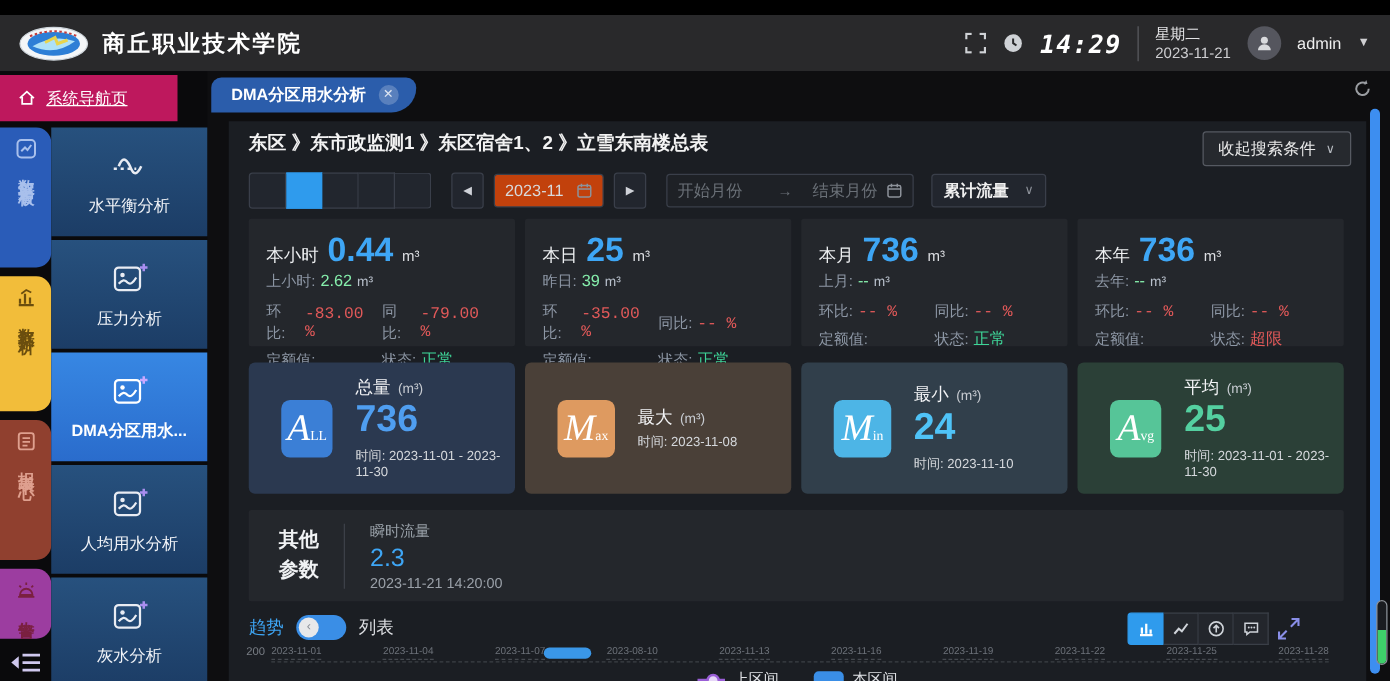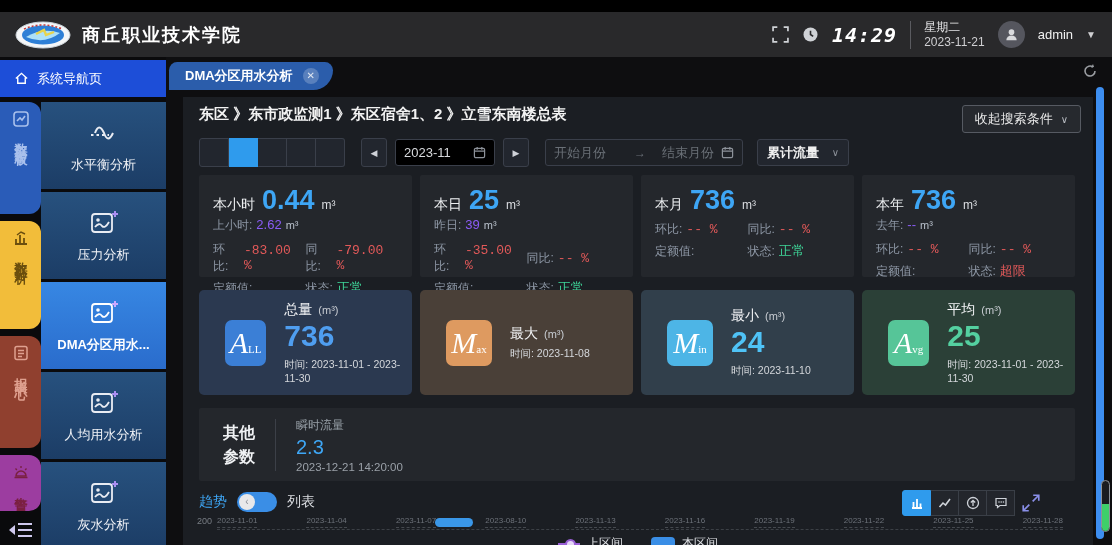--- a/index.html
+++ b/index.html
@@ -13,21 +13,21 @@
   .hicon{width:17px;height:17px;color:#cfd2d6;}
   .htime{font-family:"DejaVu Sans Mono",monospace;font-size:20px;font-weight:bold;color:#fff;font-style:italic;letter-spacing:1px;}
   .hdiv{width:1px;height:28px;background:#5a5b60;}
   .hdate{font-size:12px;line-height:1.25;color:#e4e4e6;}
   .hdate .d2{color:#cfcfd2;}
   .avatar{width:27px;height:27px;border-radius:50%;background:#55565e;display:flex;align-items:center;justify-content:center;}
   .uname{font-size:13px;color:#f0f0f0;}
   .caret{font-size:10px;color:#cfcfd2;}
   
   .side{position:absolute;left:0;top:45px;width:166px;height:500px;background:#0a0a0c;}
-  .navhome{position:absolute;left:0;top:3px;width:166px;height:37px;background:#1d4ed8;display:flex;align-items:center;gap:8px;padding-left:14px;box-sizing:border-box;font-size:13px;color:#fff;cursor:pointer;}
+  .navhome{position:absolute;left:0;top:3px;width:142px;height:37px;background:#be185d;display:flex;align-items:center;gap:8px;padding-left:14px;box-sizing:border-box;font-size:13px;color:#fff;cursor:pointer;text-decoration:underline;}
   .rail{position:absolute;left:0;top:45px;width:41px;}
   .rtab{width:41px;border-radius:0 12px 12px 0;display:flex;flex-direction:column;align-items:center;padding:8px 0;box-sizing:border-box;margin-bottom:7px;cursor:pointer;overflow:hidden;}
   .rtab .vtxt{writing-mode:vertical-lr;font-size:13px;font-weight:bold;letter-spacing:3px;margin-top:5px;}
   .rt-board{background:#2a5cb8;color:#a9c0ec;height:112px;}
   .rt-analysis{background:#f2bd3a;color:#6b4e0e;height:108px;}
   .rt-report{background:#90402f;color:#dfa08f;height:112px;}
   .rt-alarm{background:#9c3da0;color:#7a2040;height:56px;margin-bottom:0;}
   .collapse-btn{position:absolute;left:8px;top:463px;width:26px;height:20px;color:#cfc8ee;cursor:pointer;}
   .menu{position:absolute;left:41px;top:45px;width:125px;}
   .mitem{height:87px;margin-bottom:3px;background:linear-gradient(180deg,#27517e,#1c3d66);display:flex;flex-direction:column;align-items:center;justify-content:center;gap:8px;cursor:pointer;}
@@ -48,36 +48,36 @@
   .search-btn{margin-left:auto;height:26px;padding:0 12px;background:#26292e;border:1px solid #565a62;border-radius:3px;font-size:13px;color:#e8e8e8;display:flex;align-items:center;gap:8px;cursor:pointer;}
   .search-btn .sc{font-size:10px;color:#b8bcc2;}
   
   .filters{position:absolute;left:16px;top:42px;height:27px;display:flex;align-items:center;}
   .pgroup{display:flex;}
   .pbtn{height:27px;padding:0 14px;background:#22262e;border:1px solid #3a3f4a;border-left-width:0;font-size:13px;font-weight:bold;color:#e6e8ec;display:flex;align-items:center;cursor:pointer;}
   .pbtn:first-child{border-left-width:1px;border-radius:3px 0 0 3px;}
   .pbtn:last-child{border-radius:0 3px 3px 0;}
   .pbtn.active{background:#2f9bed;border-color:#2f9bed;color:#fff;}
   .sqbtn{width:24px;height:27px;background:#22262e;border:1px solid #3a3f4a;border-radius:3px;color:#cfd2d8;font-size:9px;display:flex;align-items:center;justify-content:center;cursor:pointer;}
-  .dinput{width:100px;height:27px;background:#000000;border:1px solid #3a3f4a;border-radius:3px;display:flex;align-items:center;padding:0 8px;box-sizing:border-box;font-size:13px;color:#d8dadd;gap:6px;cursor:text;}
+  .dinput{width:88px;height:27px;background:#c2410c;border:1px solid #3a3f4a;border-radius:3px;display:flex;align-items:center;padding:0 8px;box-sizing:border-box;font-size:13px;color:#d8dadd;gap:6px;cursor:text;}
   .dinput .cal{margin-left:auto;color:#8d929a;width:13px;height:13px;}
   .rinput{width:198px;height:27px;background:#1e2126;border:1px solid #3a3f4a;border-radius:3px;display:flex;align-items:center;padding:0 8px;box-sizing:border-box;font-size:13px;color:#6a7077;gap:6px;cursor:text;}
   .rinput .arr{color:#6a7077;font-size:12px;}
   .sel{width:92px;height:27px;background:#22262e;border:1px solid #3a3f4a;border-radius:3px;display:flex;align-items:center;padding:0 9px;box-sizing:border-box;font-size:13px;font-weight:bold;color:#f0f0f0;cursor:pointer;}
   .sel .sc{margin-left:auto;font-size:10px;color:#8d929a;font-weight:normal;}
   .gap8{width:8px;}.gap14{width:14px;}.gap16{width:16px;}
   
   .cards1{position:absolute;left:16px;top:78px;display:flex;gap:8px;}
   .scard{width:213px;height:102px;background:#24272c;border-radius:2px;padding:12px 14px;box-sizing:border-box;}
   .l1{display:flex;align-items:baseline;}
   .l1 .cl{font-size:14px;color:#eef0f2;}
   .l1 .cv{font-size:27px;font-weight:bold;color:#3ea6f5;margin:0 7px;line-height:1;}
   .l1 .cu{font-size:12px;color:#dcdee2;}
   .l2{margin-top:3px;font-size:12px;color:#8d97a5;}
-  .l2 .pv{color:#8b5cf6;font-size:13px;margin:0 4px;}
+  .l2 .pv{color:#86efac;font-size:13px;margin:0 4px;}
   .l2 .pu{color:#b9c1cc;font-size:11px;}
   .l34{display:flex;margin-top:7px;font-size:12px;color:#8d97a5;}
   .l34 .col{width:50%;display:flex;gap:4px;align-items:center;}
   .neg{color:#e25959;font-size:13px;font-family:Liberation Mono, monospace;}
   .ok{color:#3ed598;font-size:13px;}
   .over{color:#e25959;font-size:13px;}
   
   .cards2{position:absolute;left:16px;top:193px;display:flex;gap:8px;}
   .sum{width:213px;height:105px;border-radius:5px;display:flex;align-items:center;padding-left:26px;box-sizing:border-box;gap:18px;}
   .sicon{width:46px;height:46px;border-radius:7px;color:#fff;font-family:"Liberation Serif","DejaVu Serif",serif;display:flex;align-items:center;justify-content:center;}
@@ -381,20 +381,23 @@
                 <span class="ok">正常</span>
               </span>
           </div>
         </div>
           <div class="scard">
           <div class="l1">
             <span class="cl">本月</span>
             <span class="cv">736</span>
             <span class="cu">m³</span>
           </div>
+          <div class="l2">
+            <span>上月:</span><span class="pv">--</span><span class="pu">m³</span>
+          </div>
           <div class="l34">
             <span class="col">
                 <span>环比:</span>
                 <span class="neg">-- %</span>
               </span>
             <span class="col">
                 <span>同比:</span>
                 <span class="neg">-- %</span>
               </span>
           </div>
@@ -502,21 +505,21 @@
 
       <div class="other">
         <div class="otitle">
           <div>其他</div>
           <div>参数</div>
         </div>
         <div class="odiv"></div>
         <div>
           <div class="oplabel">瞬时流量</div>
           <div class="opval">2.3</div>
-          <div class="optime">2023-12-21 14:20:00</div>
+          <div class="optime">2023-11-21 14:20:00</div>
         </div>
       </div>
 
       <div class="trow">
         <span class="tr-label">趋势</span>
         <div class="toggle">
           <div class="knob">‹</div>
         </div>
         <span class="list-label">列表</span>
       </div>

